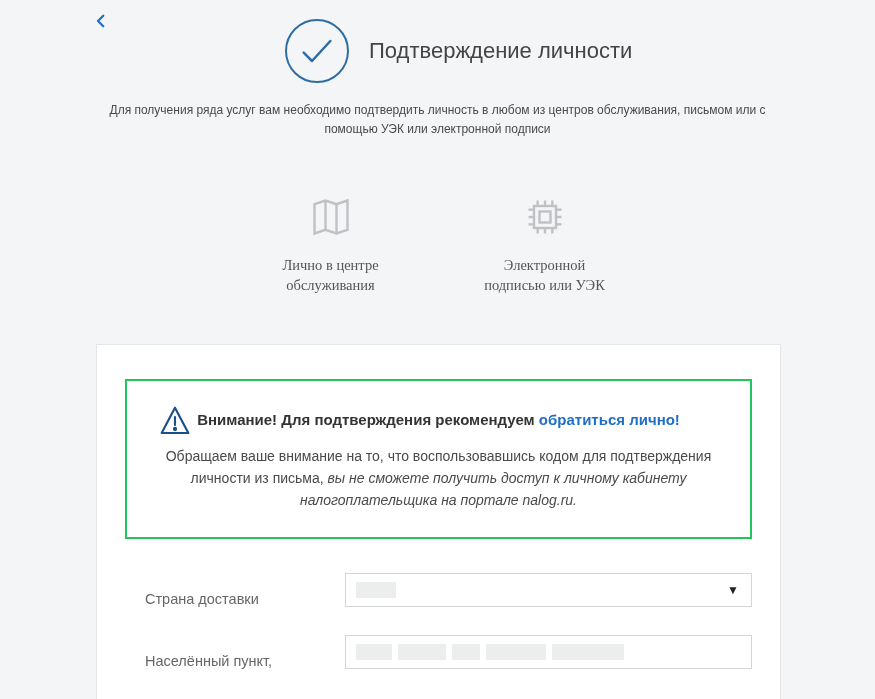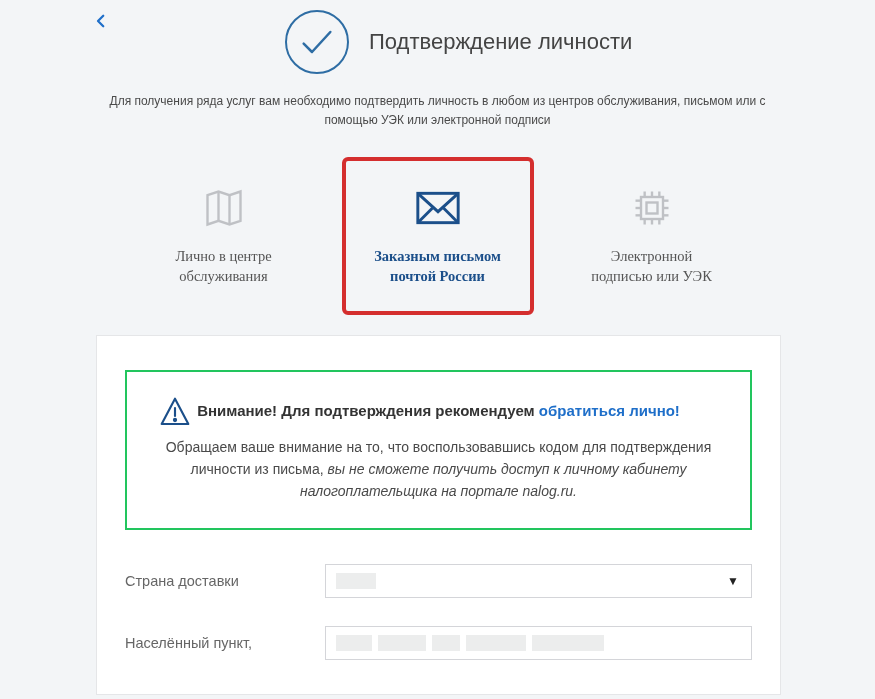--- a/index.html
+++ b/index.html
@@ -6,21 +6,21 @@
     body {
       font-family: Arial, Helvetica, sans-serif;
       background: #f3f5f7;
       width: 875px;
       color: #3a3a3a;
     }
     .container { width: 875px; position: relative; }
     .header {
       display: flex;
       align-items: center;
-      padding: 10px 0 0 90px;
+      padding: 19px 0 0 90px;
     }
     .back-arrow {
       position: absolute;
       left: 92px;
       top: 12px;
       width: 20px;
       height: 20px;
       cursor: pointer;
     }
     .header-icon {
@@ -110,22 +110,23 @@
       cursor: pointer;
     }
     .notice-body {
       font-size: 14px;
       color: #4a4a4a;
       line-height: 1.55;
     }
     .notice-body .italic { font-style: italic; }
     .form-row {
       display: flex;
-      align-items: center;
+      align-items: flex-end;
       margin-top: 34px;
+      margin-left: 20px;
     }
     .form-label {
       width: 200px;
       font-size: 14.5px;
       color: #666;
     }
     .form-select {
       flex: 1;
       height: 34px;
       border: 1px solid #d4d5d9;
@@ -190,34 +191,20 @@
       <div class="icon-box">
         <svg width="44" height="44" viewBox="0 0 24 24" fill="none" stroke="#bfc1c5" stroke-width="1.3">
           <polygon points="3 5 9 3 15 5 21 3 21 19 15 21 9 19 3 21 3 5"></polygon>
           <line x1="9" y1="3" x2="9" y2="19"></line>
           <line x1="15" y1="5" x2="15" y2="21"></line>
         </svg>
       </div>
       <div class="option-label">Лично в центре обслуживания</div>
     </div>
 
-    <div class="option selected">
-      <div class="icon-box">
-        <svg width="44" height="36" viewBox="0 0 24 18" fill="none" stroke="#1b4f8a" stroke-width="1.6">
-          <rect x="1" y="1" width="22" height="16"></rect>
-          <polyline points="1 1 12 11 23 1"></polyline>
-          <line x1="1" y1="17" x2="9" y2="9"></line>
-          <line x1="23" y1="17" x2="15" y2="9"></line>
-        </svg>
-      </div>
-      <div class="option-label">
-        <span>Заказным письмом</span><br>
-        <span>почтой России</span>
-      </div>
-    </div>
 
     <div class="option">
       <div class="icon-box">
         <svg width="44" height="44" viewBox="0 0 24 24" fill="none" stroke="#bfc1c5" stroke-width="1.3">
           <rect x="6" y="6" width="12" height="12"></rect>
           <rect x="9" y="9" width="6" height="6"></rect>
           <line x1="8" y1="3" x2="8" y2="6"></line>
             <line x1="12" y1="3" x2="12" y2="6"></line>
             <line x1="16" y1="3" x2="16" y2="6"></line>
           <line x1="8" y1="18" x2="8" y2="21"></line>

